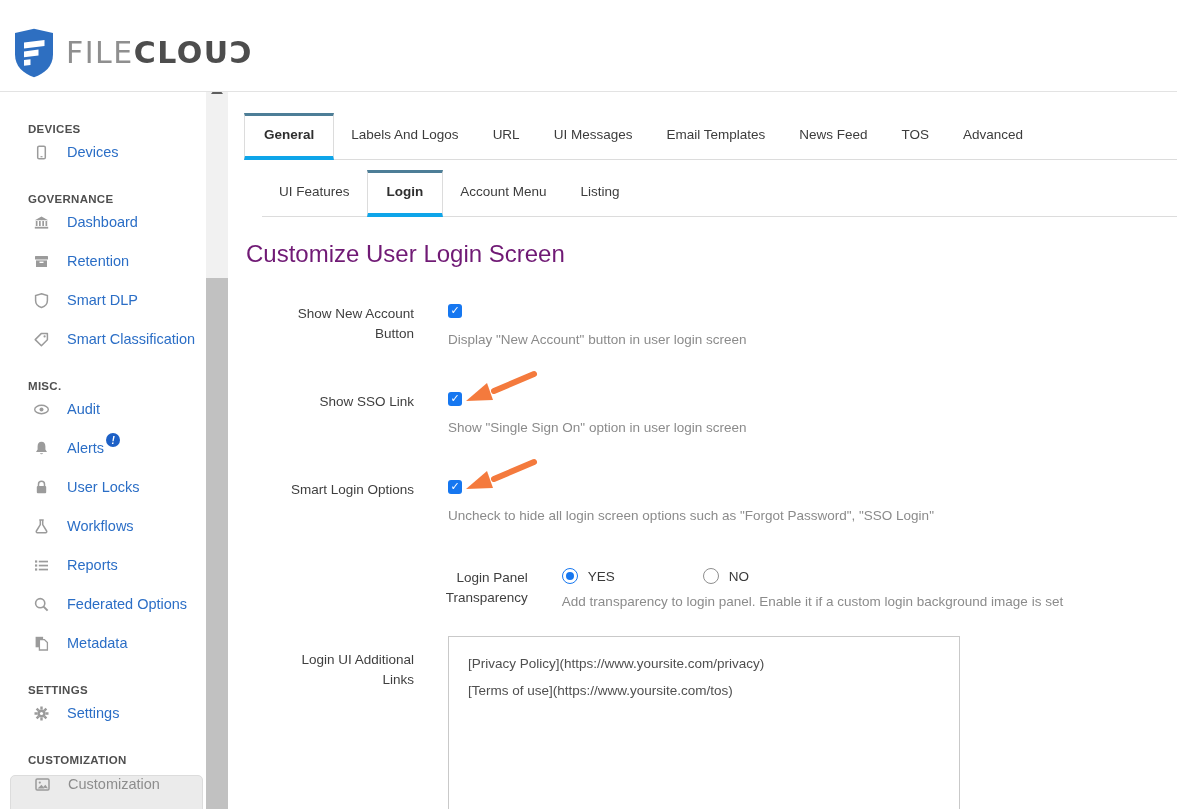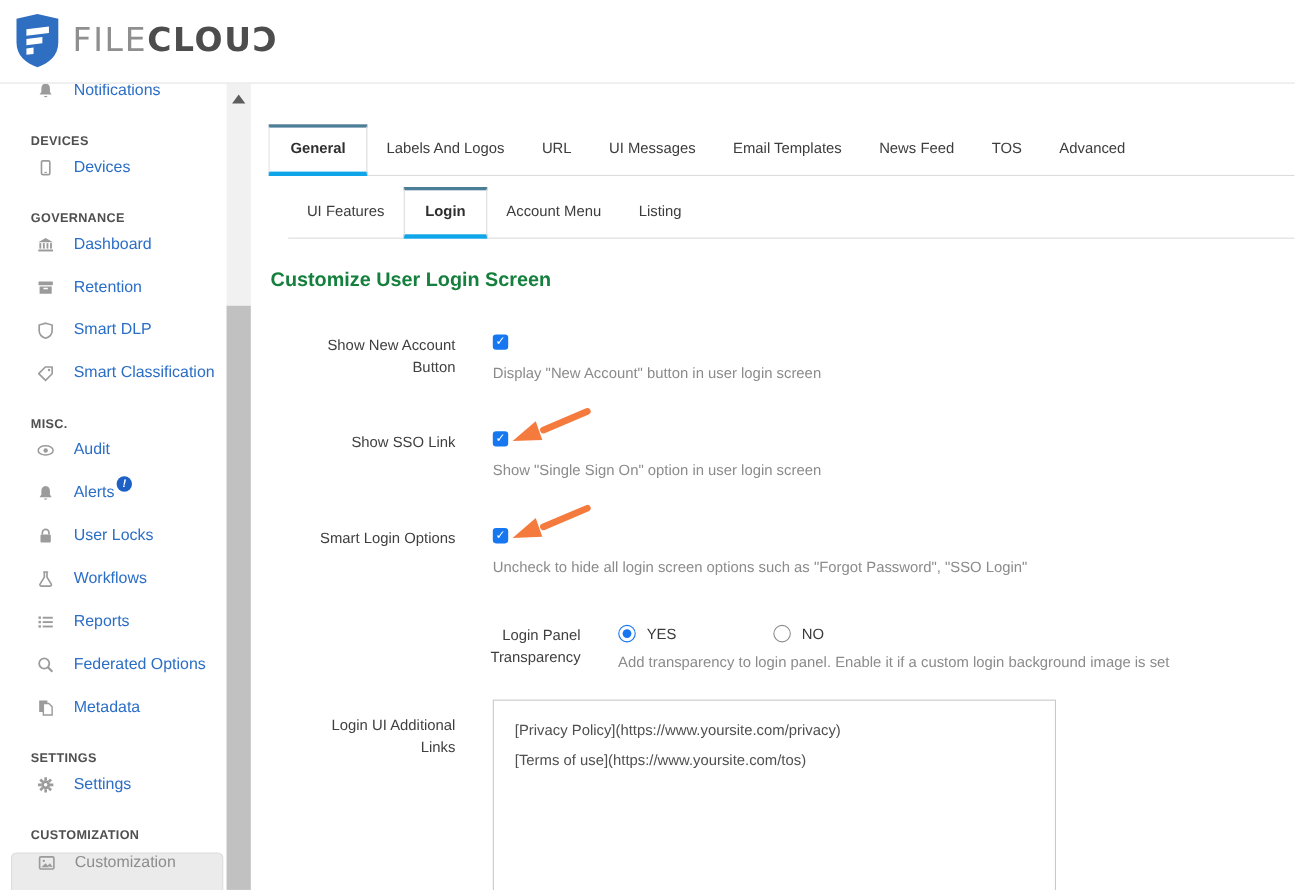--- a/index.html
+++ b/index.html
@@ -1,18 +1,18 @@
 <!DOCTYPE html>
 <html style="--tab-accent: #4d7e97; --link-blue: #2b6ec6; --cb-blue: #1677f0; --badge-blue: #1d60c6;"><head>
 <meta charset="utf-8">
 <style>
   html,body{margin:0;padding:0;width:1177px;height:809px;overflow:hidden;background:#fff;
     font-family:"Liberation Sans",sans-serif;-webkit-font-smoothing:antialiased;}
   
-  .header{position:absolute;left:0;top:0;width:100%;height:75px;background:#fff;
+  .header{position:absolute;left:0;top:16px;width:100%;height:75px;background:#fff;
     border-bottom:1px solid #e3e3e3;z-index:20;}
   .logo-wrap{position:absolute;left:14px;top:12px;display:flex;align-items:center;}
   .brand{margin-left:12px;font-family:"DejaVu Sans",sans-serif;font-size:30px;letter-spacing:1.5px;line-height:50px;}
   .b-file{color:#8f8f8f;font-weight:400;}
   .b-cloud,.b-d{color:#4d4d4d;font-weight:700;}
   
   .sidebar{position:absolute;left:0;top:76px;width:206px;bottom:0;background:#fff;overflow:hidden;}
   .side-list{margin-top:-2px;}
   .side-header{height:31px;display:flex;align-items:center;padding-left:28px;
     font-size:11.5px;font-weight:700;color:#4f4f4f;letter-spacing:.3px;}
@@ -31,21 +31,21 @@
   .sb-up{position:absolute;left:0;top:0;width:22px;height:28px;display:flex;align-items:center;justify-content:center;cursor:pointer;}
   .sb-up .tri{width:0;height:0;border-left:6px solid transparent;border-right:6px solid transparent;border-bottom:8px solid #5d5d5d;}
   .sb-thumb{position:absolute;left:0;top:202px;bottom:0;width:22px;background:#c1c1c1;cursor:pointer;}
   
   .main{position:absolute;left:244px;top:76px;right:0;bottom:0;overflow:hidden;background:#fff;}
   .tabs{display:flex;border-bottom:1px solid #dcdcdc;margin-top:37px;}
   .tabs.secondary{margin-left:18px;margin-top:10px;}
   .tab{padding:14px 17px 15px;font-size:13.5px;color:#3c3c3c;cursor:pointer;white-space:nowrap;}
   .tab.active{border:1px solid #dcdcdc;border-top:3px solid var(--tab-accent,#4d7e97);border-bottom:4px solid #0ea5e9;
     margin-bottom:-1px;padding:11px 19px 14px;font-weight:700;color:#2f2f2f;background:#fff;}
-  .page-title{margin:24px 0 0 2px;font-size:18px;font-weight:700;color:#15803d;line-height:26px;}
+  .page-title{margin:24px 0 0 2px;font-size:24px;font-weight:400;color:#701a75;line-height:26px;}
   
   .form{margin-top:37px;}
   .frow{display:flex;margin-bottom:42px;}
   .frow.radio-row{margin-bottom:24px;justify-content:center;}
   .flabel{width:170px;flex:0 0 170px;padding-left:38px;box-sizing:border-box;text-align:right;
     font-size:13.5px;color:#3f3f3f;line-height:20px;}
   .flabel.pad-top{padding-top:14px;}
   .fcontrol{margin-left:34px;position:relative;max-width:515px;}
   .checkbox{width:14px;height:14px;border-radius:3px;background:var(--cb-blue,#1677f0);
     display:flex;align-items:center;justify-content:center;cursor:pointer;

